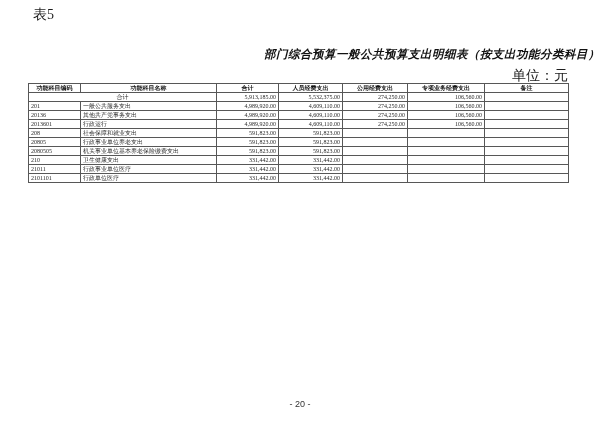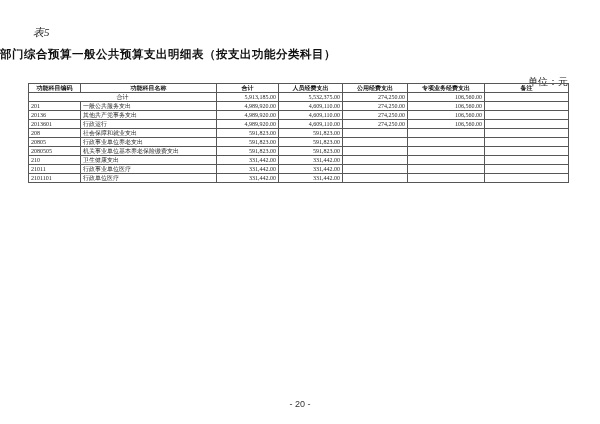--- a/index.html
+++ b/index.html
@@ -1,25 +1,25 @@
 <!DOCTYPE html>
 <html><head>
 <meta charset="utf-8">
 <style>
   html,body{margin:0;padding:0;background:#ffffff;}
   .page{
     position:relative;width:600px;height:424px;background:#ffffff;
     font-family:"Liberation Serif","DejaVu Serif",serif;color:#1d1d1d;overflow:hidden;
   }
-  .sheet-label{position:absolute;left:33px;top:25px;font-size:11px;font-style:italic;}
+  .sheet-label{position:absolute;left:33px;top:6px;font-size:14px;}
   .doc-title{
-    position:absolute;top:47px;left:0;width:100%;text-align:left;
-    font-size:11.5px;font-weight:bold;letter-spacing:0.5px;color:#111;
+    position:absolute;top:47px;left:0;width:100%;text-align:right;
+    font-size:11.5px;font-weight:bold;letter-spacing:0.5px;color:#111;font-style:italic;
   }
-  .unit-label{position:absolute;top:75px;right:32px;font-size:10px;}
+  .unit-label{position:absolute;top:67px;right:32px;font-size:14px;}
   table.budget{
     position:absolute;left:28px;top:83px;width:540px;
     border-collapse:collapse;table-layout:fixed;
   }
   table.budget th,table.budget td{
     border:1px solid #575757;font-size:6px;line-height:8px;height:8px;
     padding:0 2px;margin:0;overflow:hidden;white-space:nowrap;
     font-weight:normal;color:#2a2a2a;
   }
   table.budget th{font-weight:bold;text-align:center;color:#111;}

